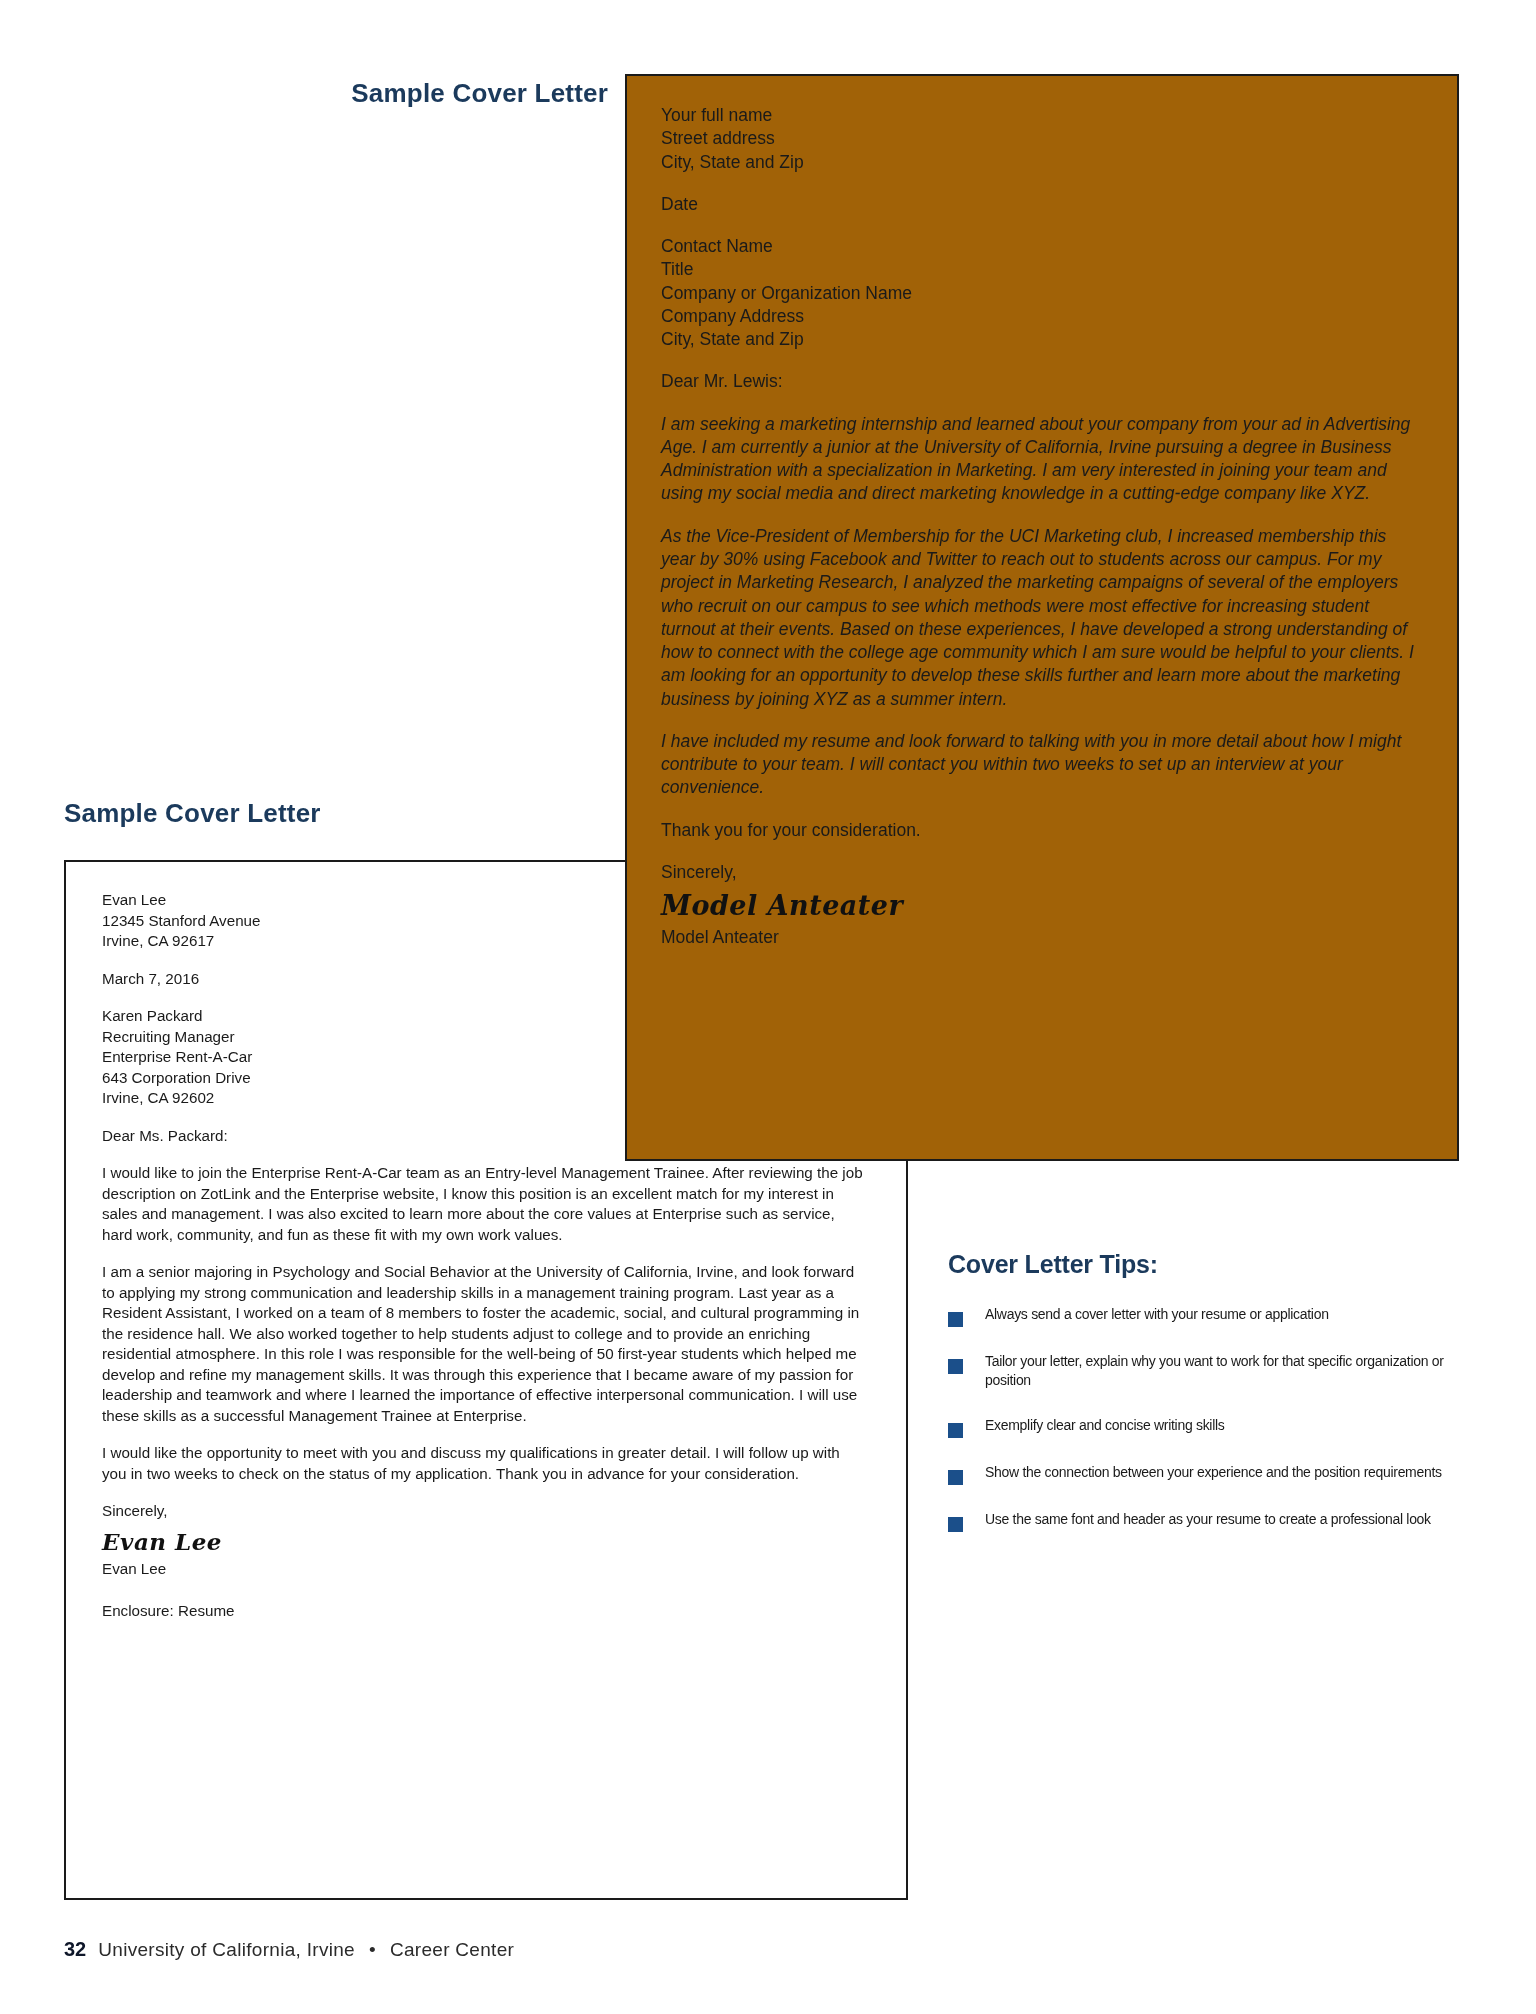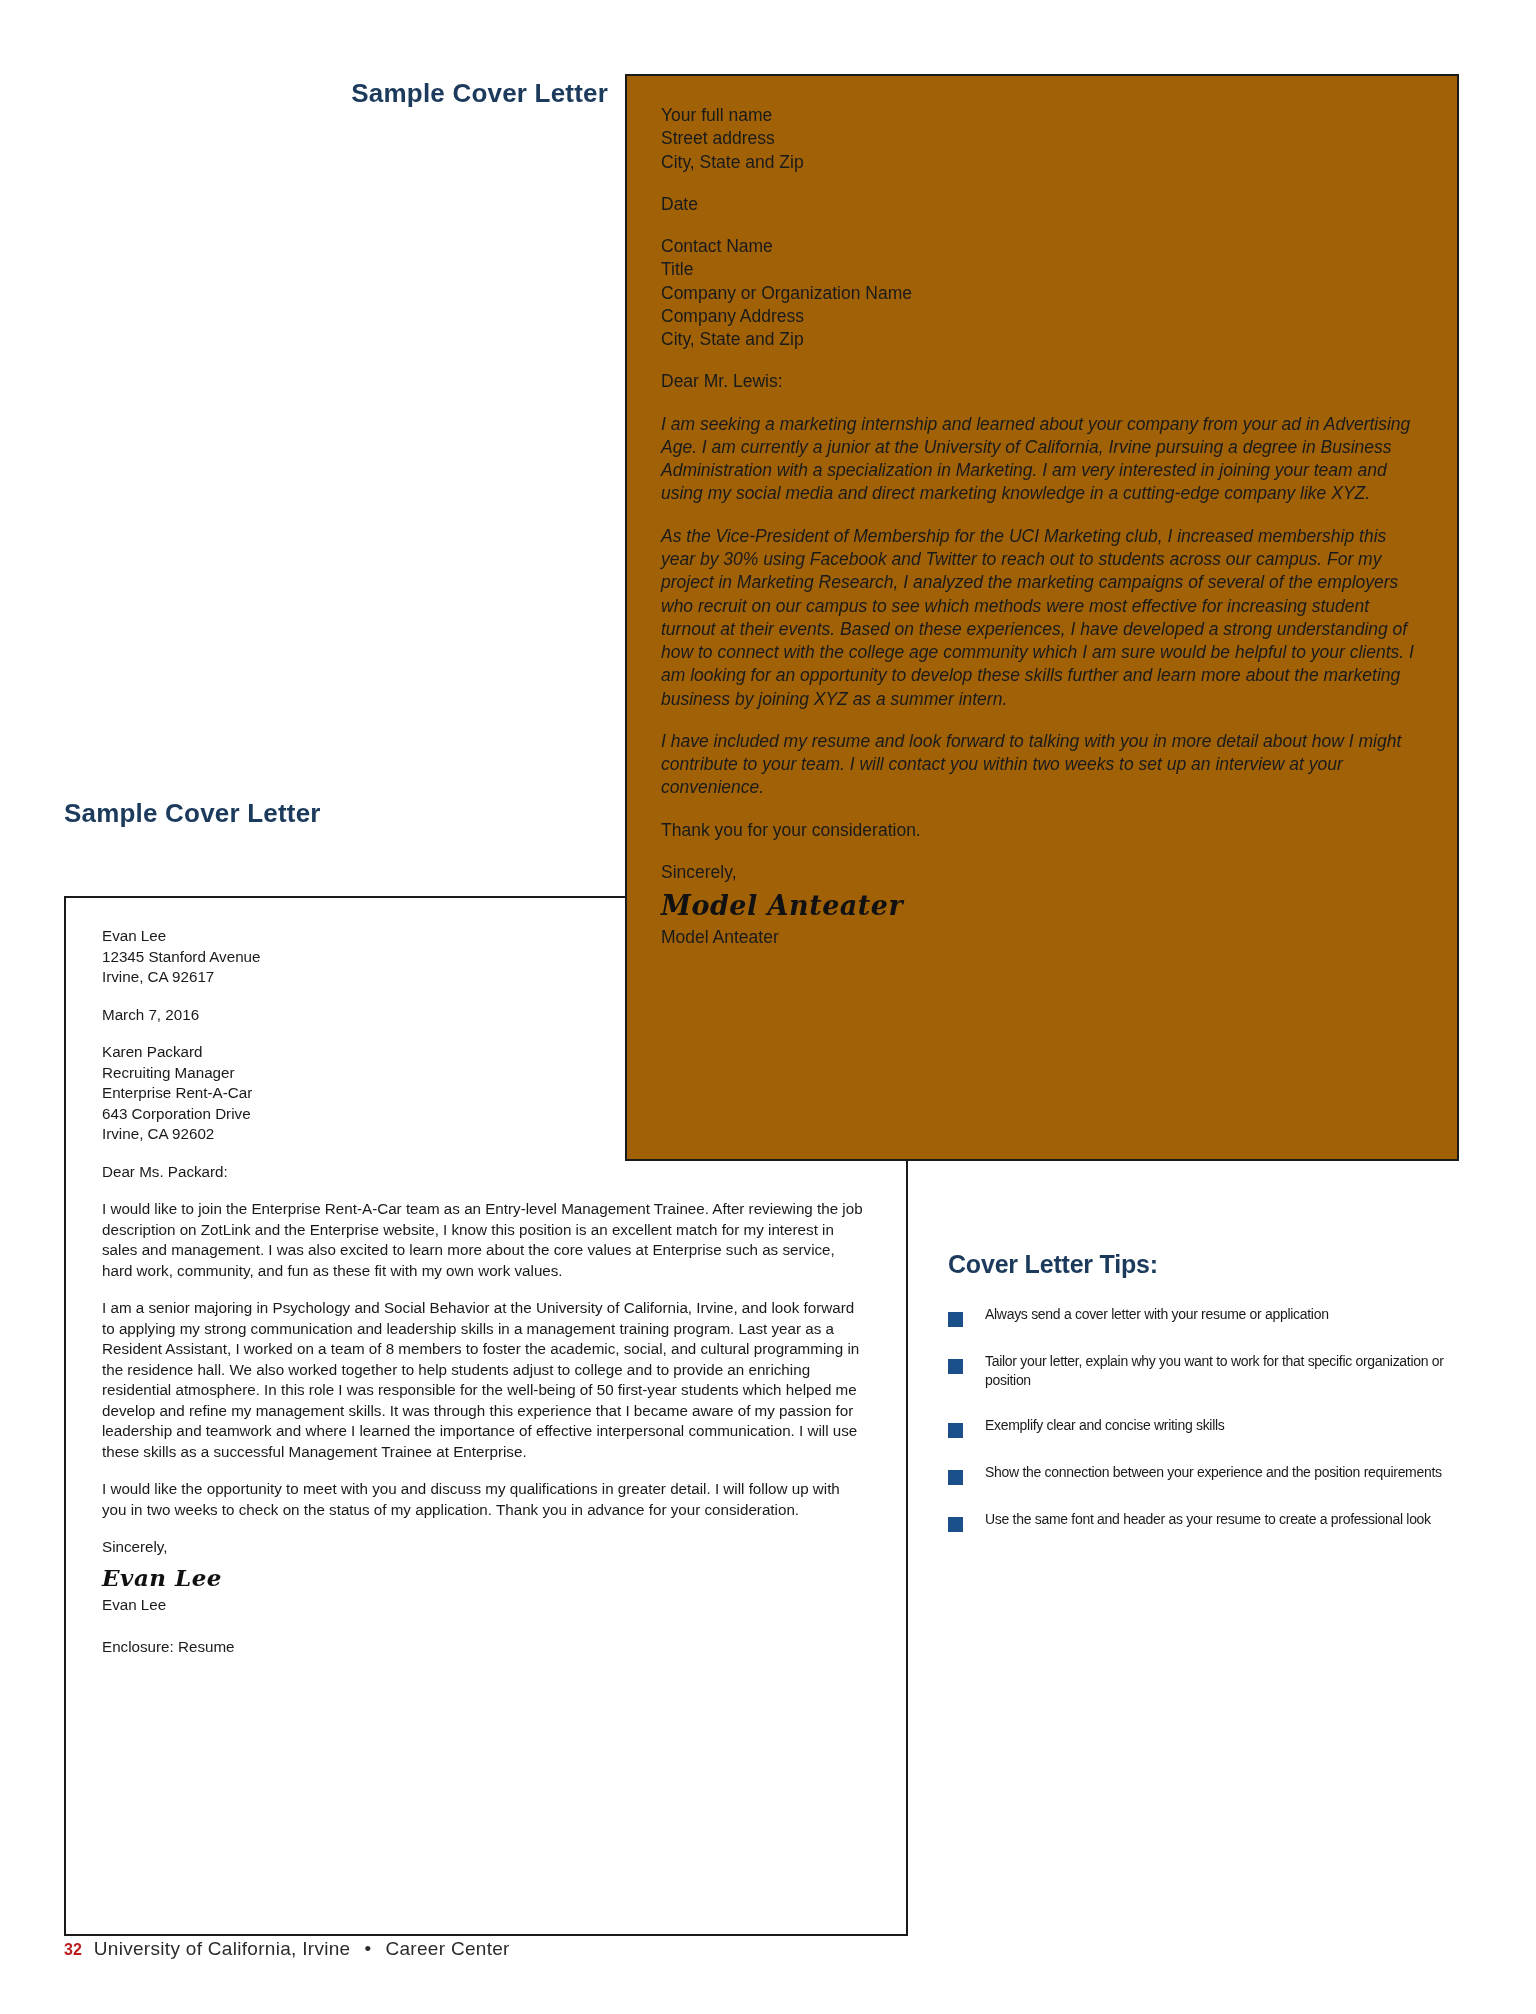--- a/index.html
+++ b/index.html
@@ -77,21 +77,20 @@
     width: 844px;
     height: 1040px;
     border: 2px solid #1a1a1a;
     background: #ffffff;
     box-sizing: border-box;
     padding: 28px 38px 20px 36px;
     font-size: 15.2px;
     line-height: 1.35;
     color: #1a1a1a;
     z-index: 2;
-    margin-top: 36px;
   }
   .letter-bottom p {
     margin: 0 0 17px 0;
   }
   .letter-bottom .block-line {
     display: block;
   }
 
   .sig {
     font-family: "DejaVu Serif", serif;
@@ -151,23 +150,23 @@
   
   .footer {
     position: absolute;
     left: 64px;
     top: 1938px;
     display: flex;
     align-items: baseline;
     color: #2b2b2b;
   }
   .footer-num {
-    font-size: 16px;
-    font-weight: bold;
-    color: #b91c1c;
+    font-size: 20px;
+    font-weight: bold;
+    color: #0f172a;
     margin-right: 12px;
   }
   .footer-text {
     font-size: 19px;
     letter-spacing: 0.3px;
   }
   .footer-dot {
     margin: 0 14px;
   }
 </style>

